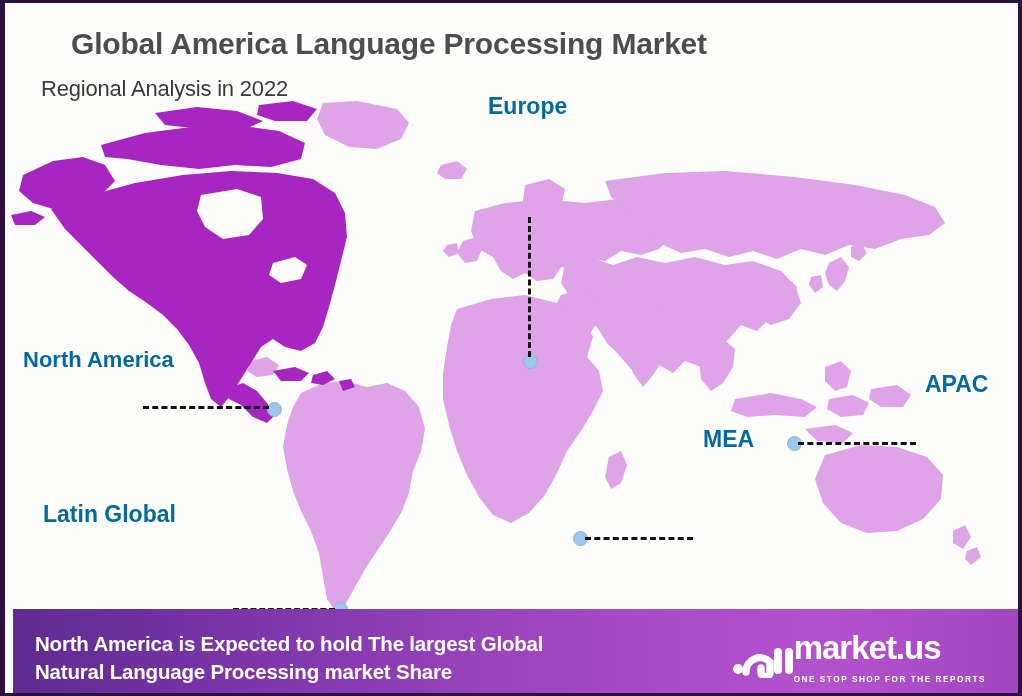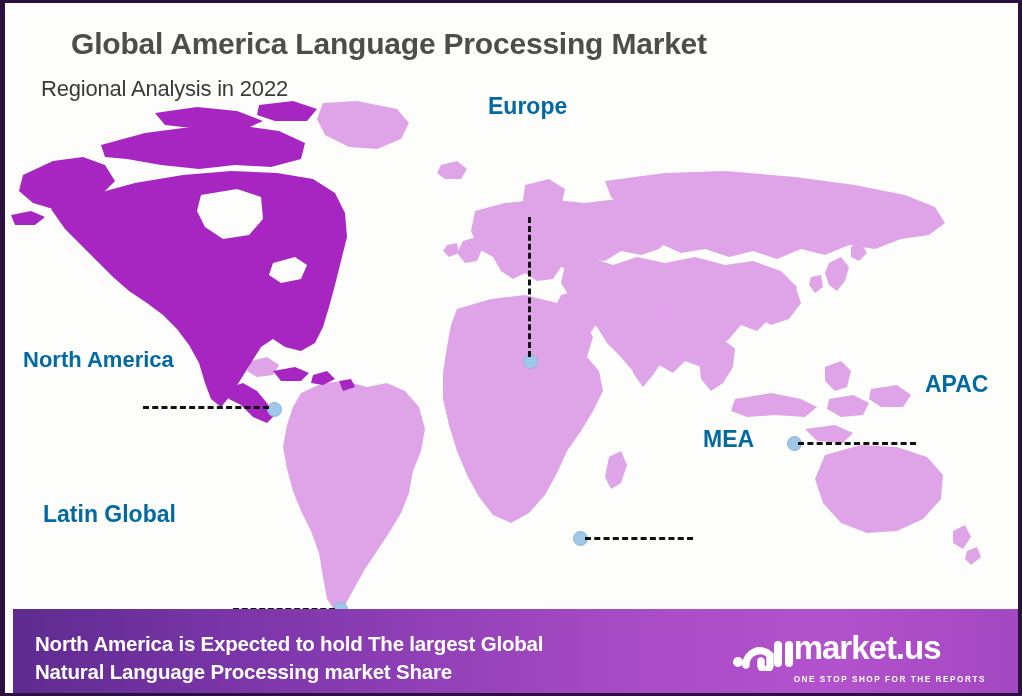--- a/index.html
+++ b/index.html
@@ -119,20 +119,21 @@
     font-size: 20.5px;
     font-weight: bold;
     line-height: 1.32;
     letter-spacing: -0.2px;
   }
   .footer-text span { display: block; }
 
   
   .logo {
     display: flex;
+    align-items: center;
     gap: 0;
     padding-right: 26px;
   }
   .logo-mark { flex: none; }
   .logo-text-wrap { display: flex; flex-direction: column; }
   .logo-word {
     color: #ffffff;
     font-size: 33px;
     font-weight: bold;
     letter-spacing: -1px;

